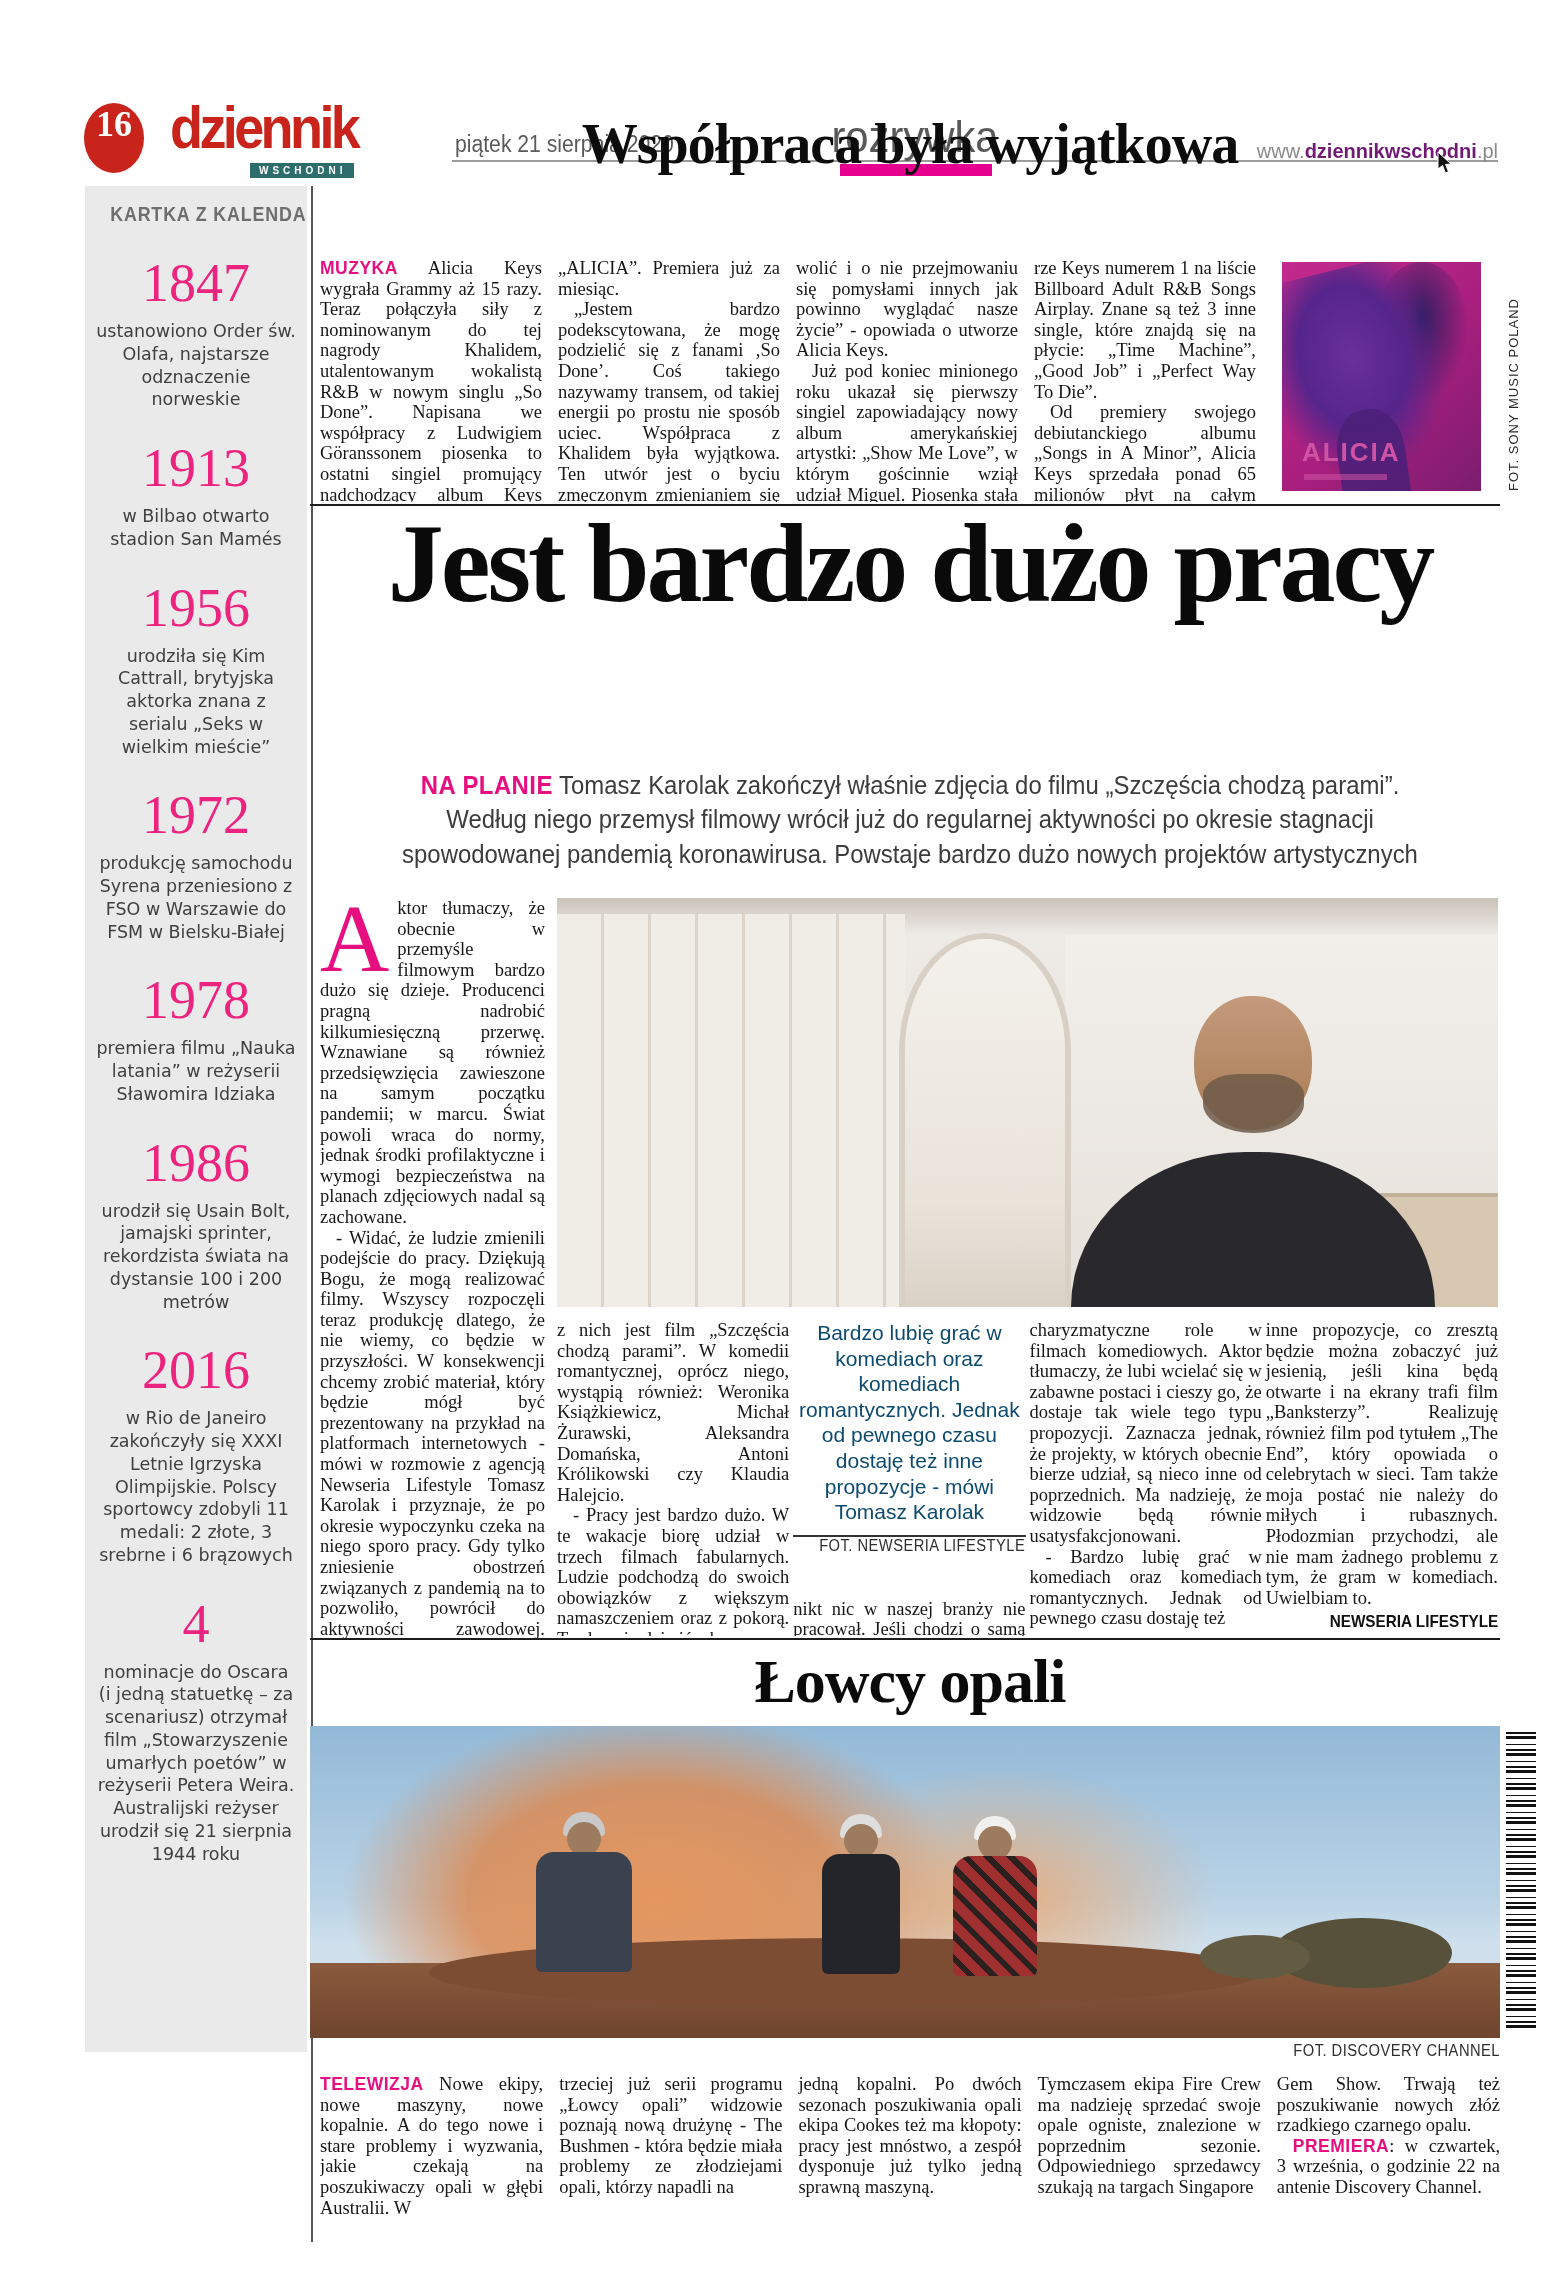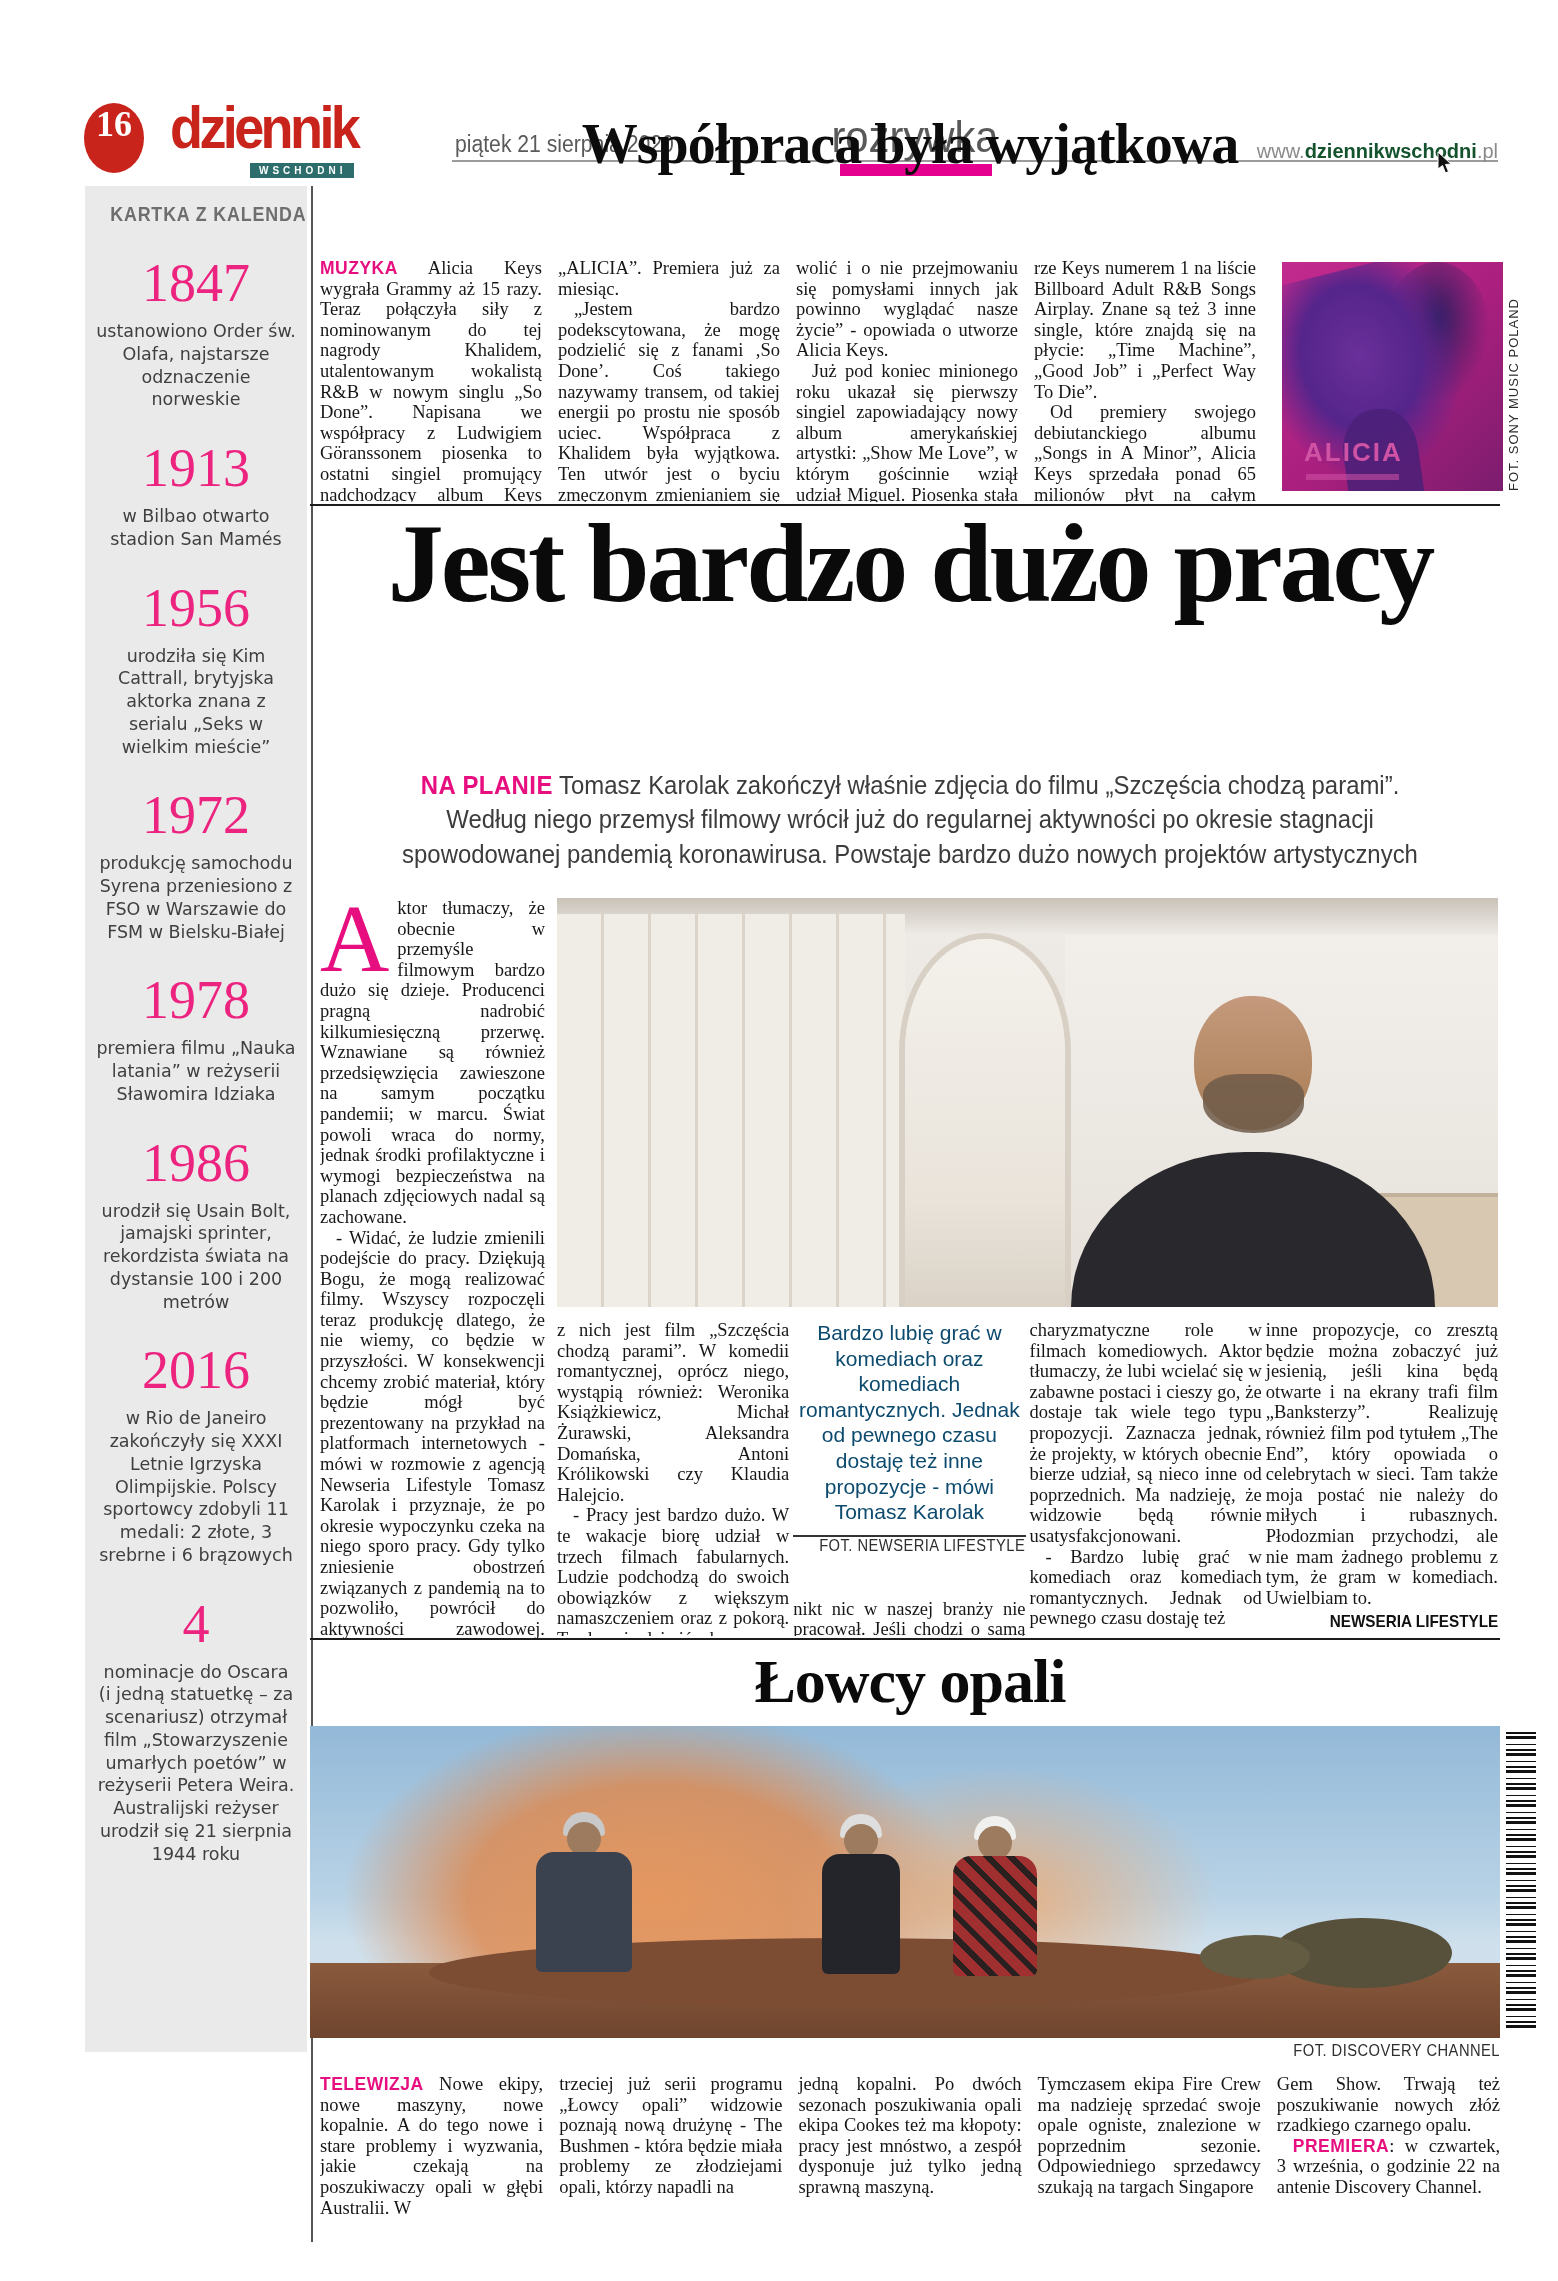--- a/index.html
+++ b/index.html
@@ -17,21 +17,21 @@
     letter-spacing:4px;padding:2px 7px 2px 9px;text-align:center;}
   #date{position:absolute;left:455px;top:131px;font-family:"Liberation Sans",sans-serif;
     font-size:23px;color:#5a5a5a;transform:scaleX(.92);transform-origin:left top;}
   #rule-header{position:absolute;left:452px;top:160px;width:1046px;height:2px;background:#9b9b9b;}
   #section{position:absolute;left:795px;top:112px;width:240px;text-align:center;
     font-family:"Liberation Sans",sans-serif;font-size:44px;color:#595959;
     transform:scaleX(.95);transform-origin:center top;}
   #section-bar{position:absolute;left:840px;top:164px;width:152px;height:12px;background:#e5008f;}
   #website{position:absolute;left:1150px;top:140px;width:348px;text-align:right;
     font-family:"Liberation Sans",sans-serif;font-size:20px;color:#8a8a8a;}
-  #website b{color:#14532d;}
+  #website b{color:#701a75;}
   #cursor{position:absolute;left:1437px;top:152px;}
   
   #sidebar{position:absolute;left:85px;top:186px;width:222px;height:1866px;background:#eaeaea;
     box-sizing:border-box;padding:16px 10px;overflow:hidden;}
   .sb-title{font-family:"Liberation Sans",sans-serif;font-weight:bold;font-size:21px;
     letter-spacing:1px;color:#6e6e6e;text-align:center;transform:scaleX(.85);
     transform-origin:center top;white-space:nowrap;}
   .sb-entry{margin-top:30px;text-align:center;}
   .sb-year{font-family:"Liberation Serif",serif;font-size:54px;line-height:1;color:#ed2380;
     margin-bottom:10px;}
@@ -44,21 +44,21 @@
   .kicker{font-family:"Liberation Sans",sans-serif;font-weight:bold;font-size:17.5px;
     color:#e70f7f;letter-spacing:.5px;}
   .credit-line{font-family:"Liberation Sans",sans-serif;font-size:16px;letter-spacing:.5px;
     color:#2e2e2e;text-align:right;transform:scaleX(.92);transform-origin:right top;}
   
   #h-music{position:absolute;left:320px;top:112px;width:1180px;text-align:center;
     font-weight:bold;font-size:56px;letter-spacing:-1px;color:#0c0c0c;}
   #music-cols{position:absolute;left:320px;top:258px;width:936px;height:244px;
     display:flex;gap:16px;overflow:hidden;}
   #music-cols .mcol{flex:1;}
-  #album{position:absolute;left:1282px;top:262px;width:221px;height:229px;overflow:hidden;
+  #album{position:absolute;left:1282px;top:262px;width:199px;height:229px;overflow:hidden;
     background:linear-gradient(135deg,#c32b8e 0%,#a91f7e 55%,#7b1d6e 100%);}
   .al-face{position:absolute;left:-4%;top:2%;width:86%;height:92%;transform:rotate(-14deg);
     background:radial-gradient(ellipse at 48% 42%,#6a2f9a 0%,#55258b 42%,rgba(85,37,139,0) 72%);}
   .al-hair{position:absolute;right:6%;top:0;width:48%;height:62%;border-radius:50%;
     background:radial-gradient(ellipse at 50% 40%,#2c1d5e 0%,rgba(44,29,94,0) 70%);}
   .al-neck{position:absolute;left:28%;bottom:-6%;width:34%;height:42%;border-radius:45% 45% 0 0;
     background:rgba(74,32,120,.85);transform:rotate(-8deg);}
   .al-title{position:absolute;left:10%;bottom:10%;color:#cf52a5;
     font-family:"Liberation Sans",sans-serif;font-weight:bold;font-size:26px;letter-spacing:2px;}
   .al-sub{position:absolute;left:11%;bottom:5%;width:42%;height:6px;background:rgba(207,82,165,.55);}

